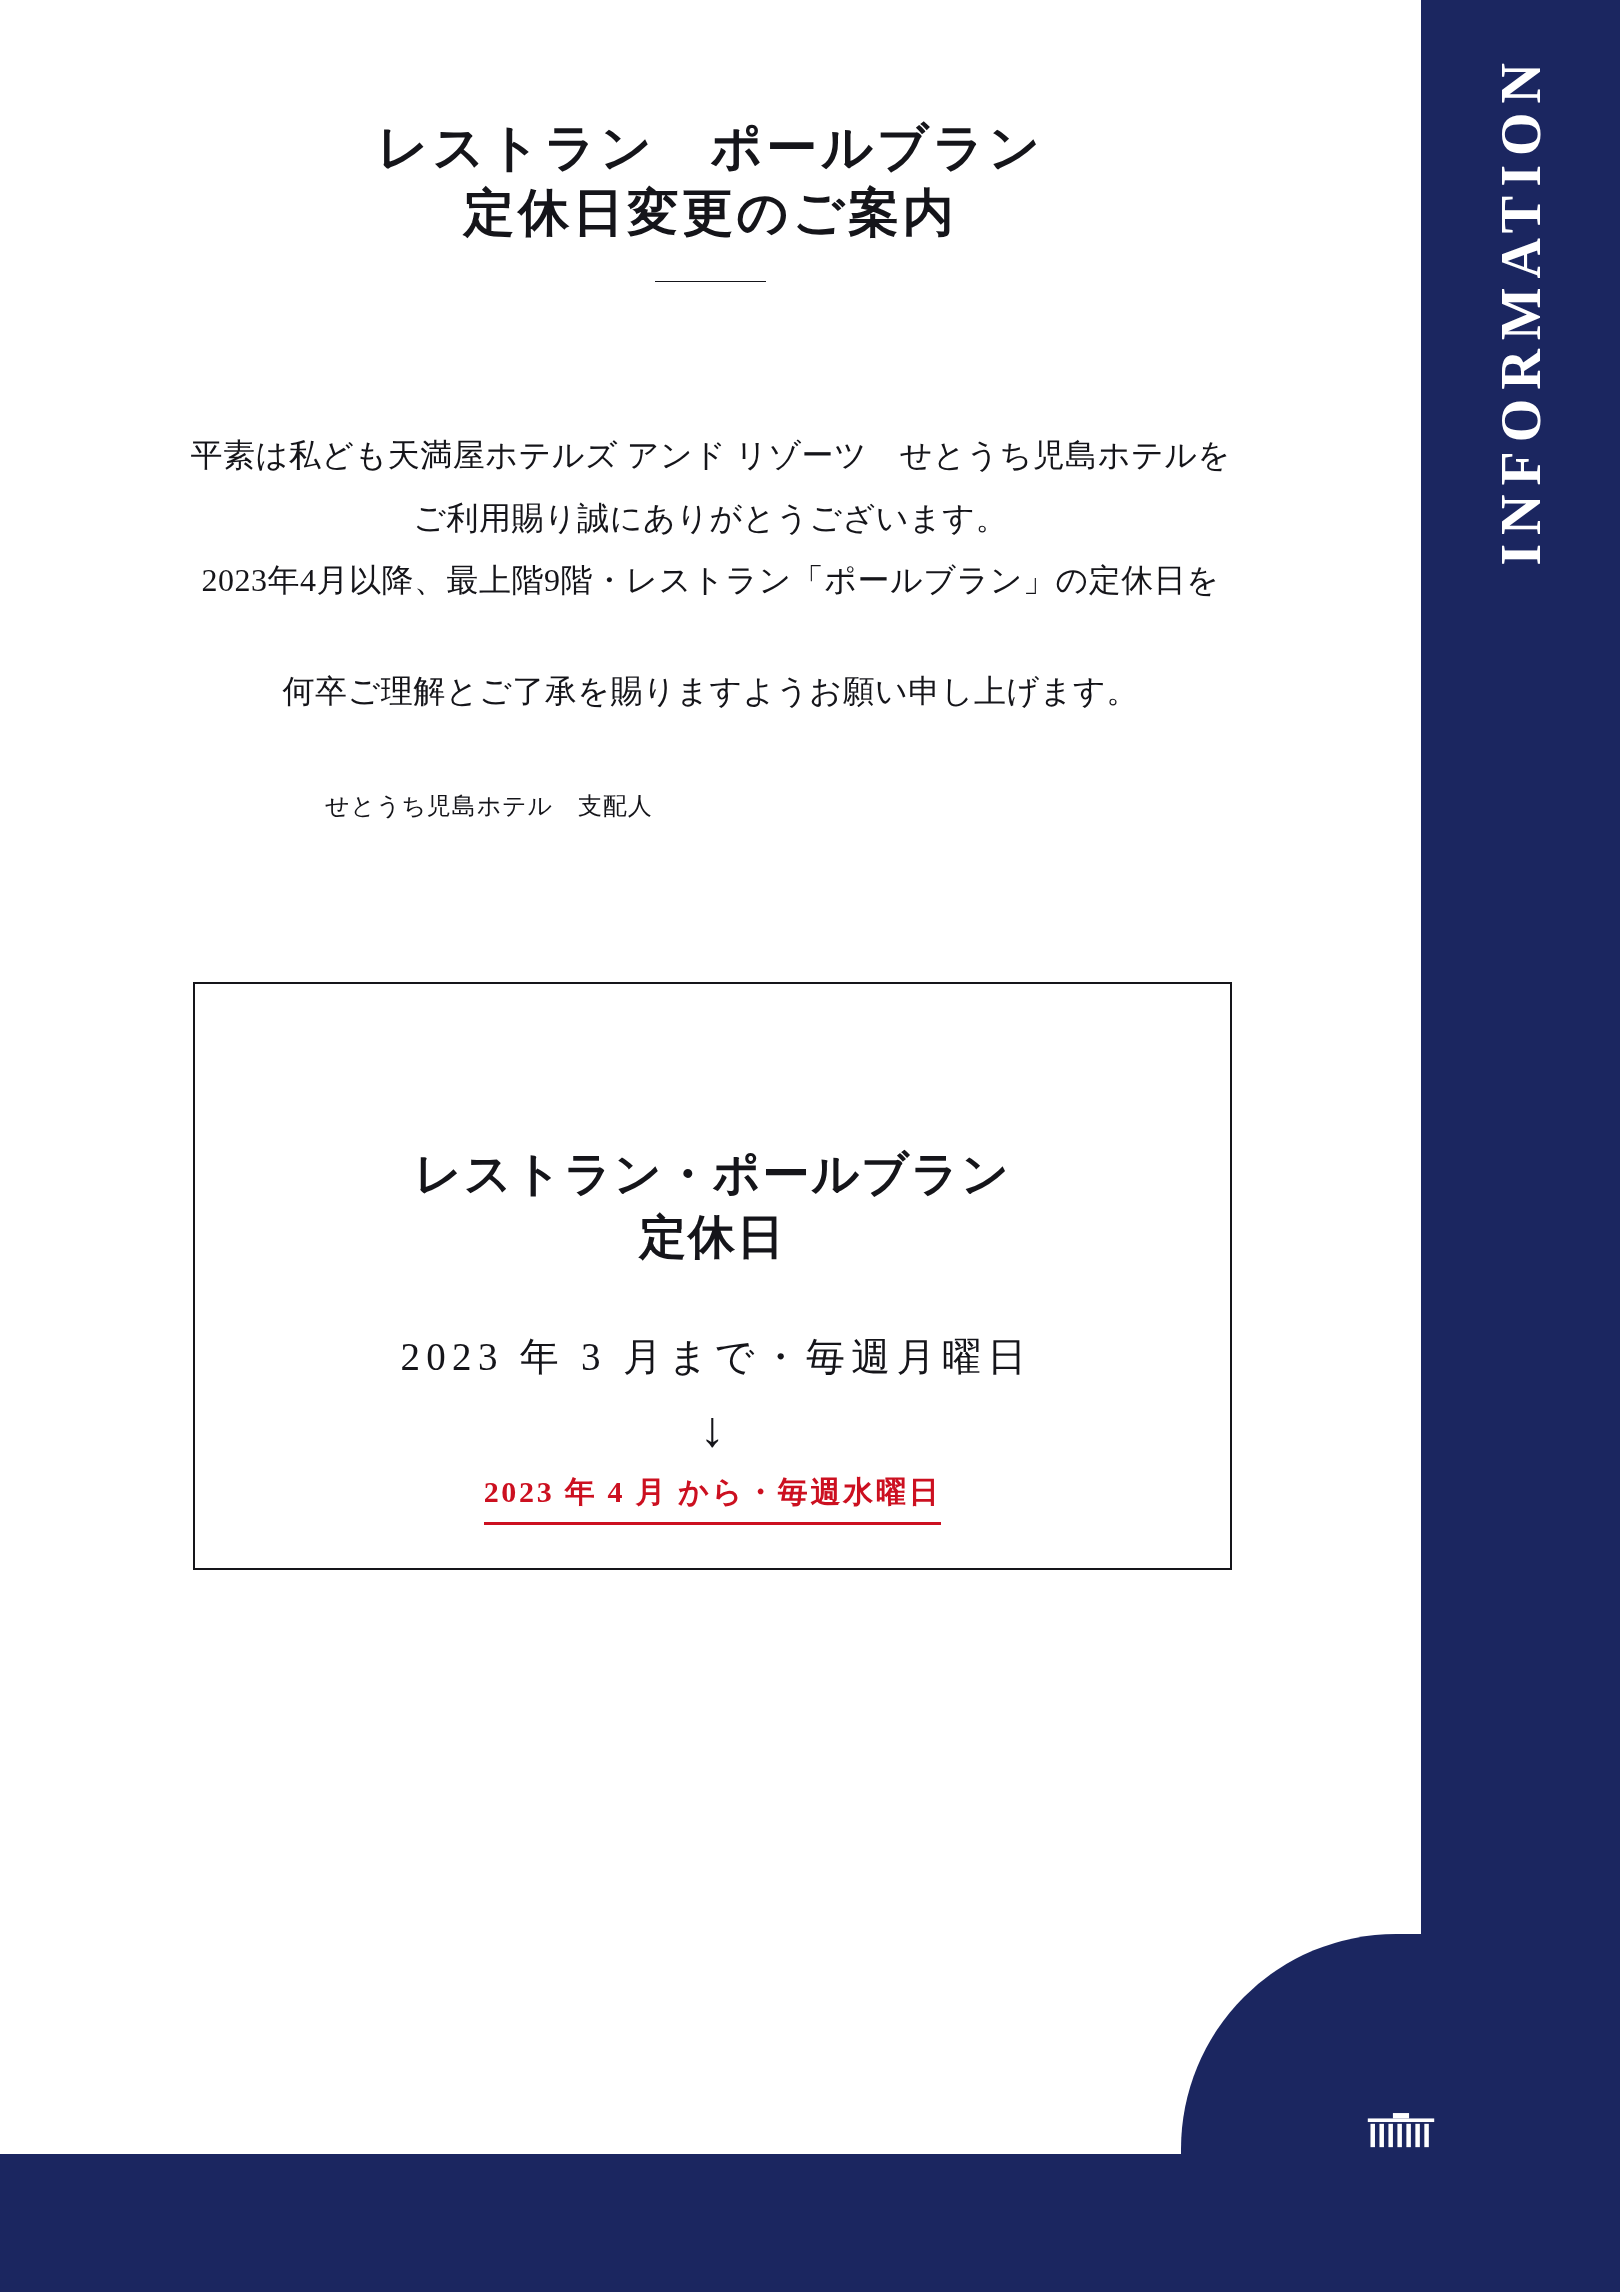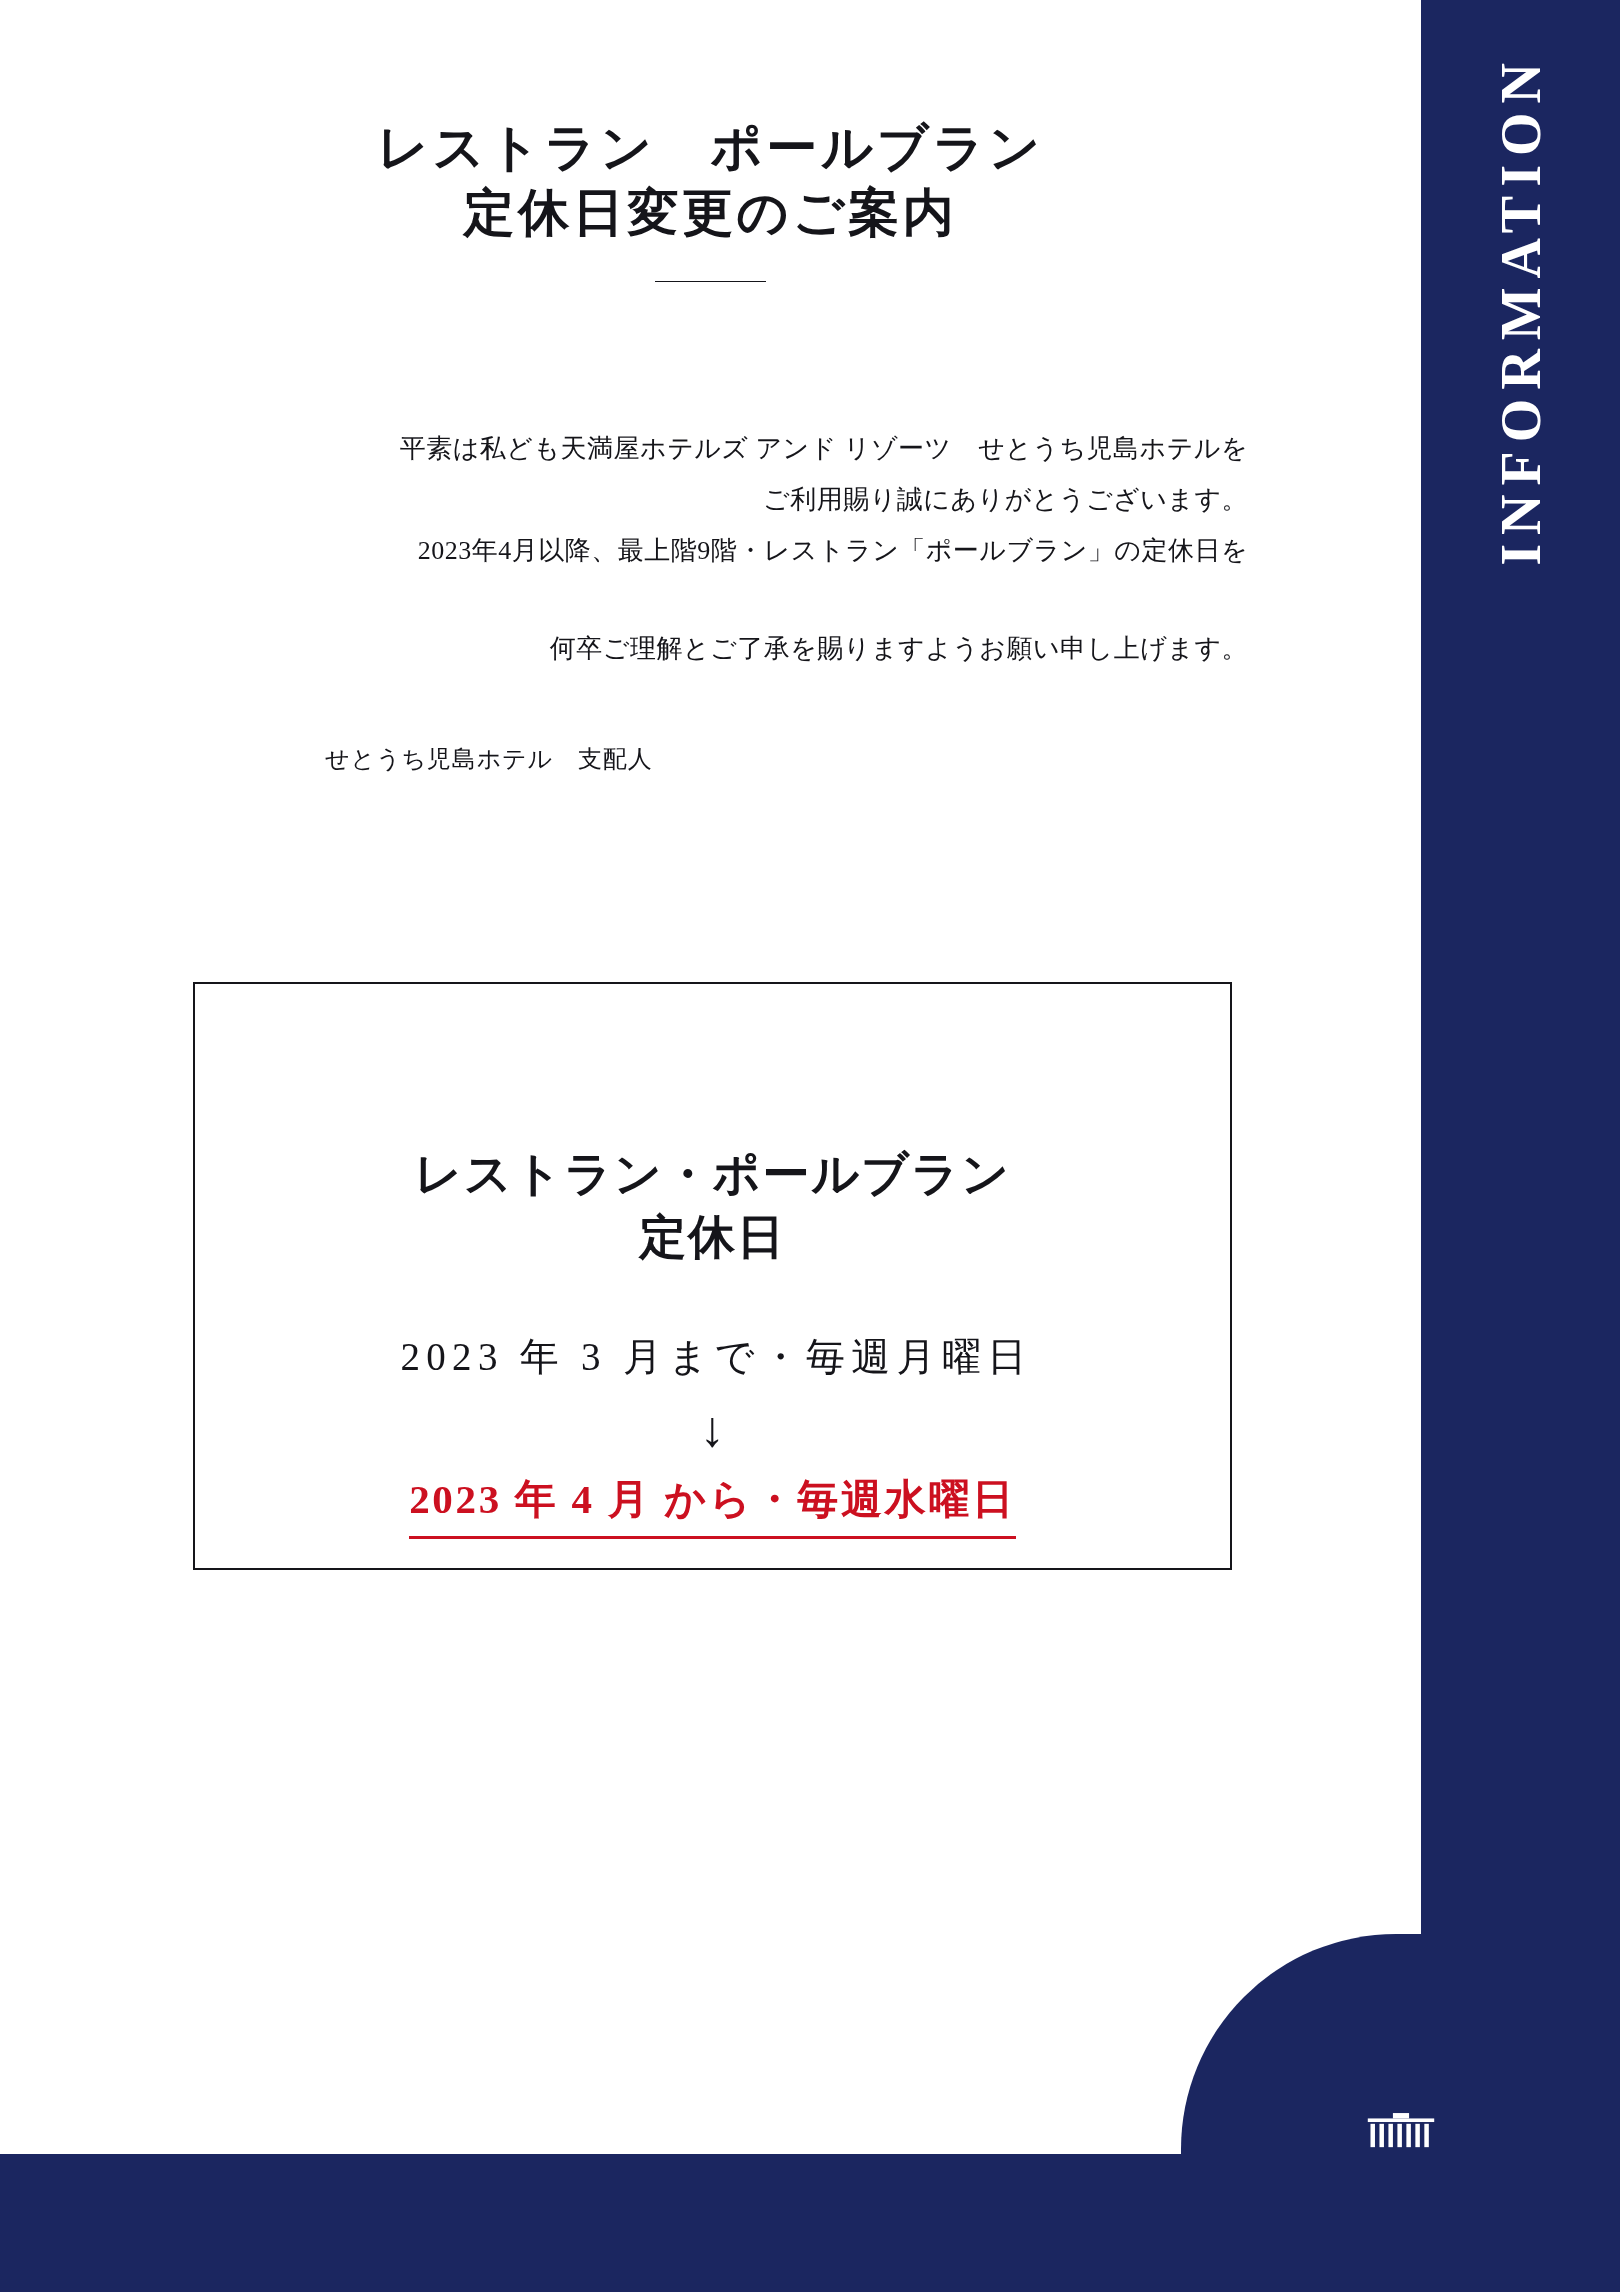--- a/index.html
+++ b/index.html
@@ -126,22 +126,22 @@
   .title-rule {
     width: 111px;
     height: 1.8px;
     background: #15151a;
     margin: 34px auto 0 auto;
   }
 
   .body-text {
     margin: 142px auto 0 auto;
     width: 1075px;
-    text-align: right;
-    font-size: 26px;
+    text-align: center;
+    font-size: 32px;
     line-height: 1.95;
     letter-spacing: 0.5px;
     color: #15151a;
   }
   .body-text p { margin: 0; }
   .body-text .gap { height: 48px; }
 
   .signature {
     margin: 68px auto 0 auto;
     width: 1075px;
@@ -188,21 +188,21 @@
   .arrow {
     margin: 19.7px auto 7.2px auto;
     font-size: 50px;
     line-height: 1;
     color: #15151a;
   }
   .notice-new {
     display: inline-block;
     margin-top: 10.7px;
     font-weight: bold;
-    font-size: 41px;
+    font-size: 30px;
     letter-spacing: 2.7px;
     color: #cc1020;
     border-bottom: 3.6px solid #cc1020;
     padding-bottom: 9px;
   }
 </style>
 </head>
 <body>
 
 <div class="page">

